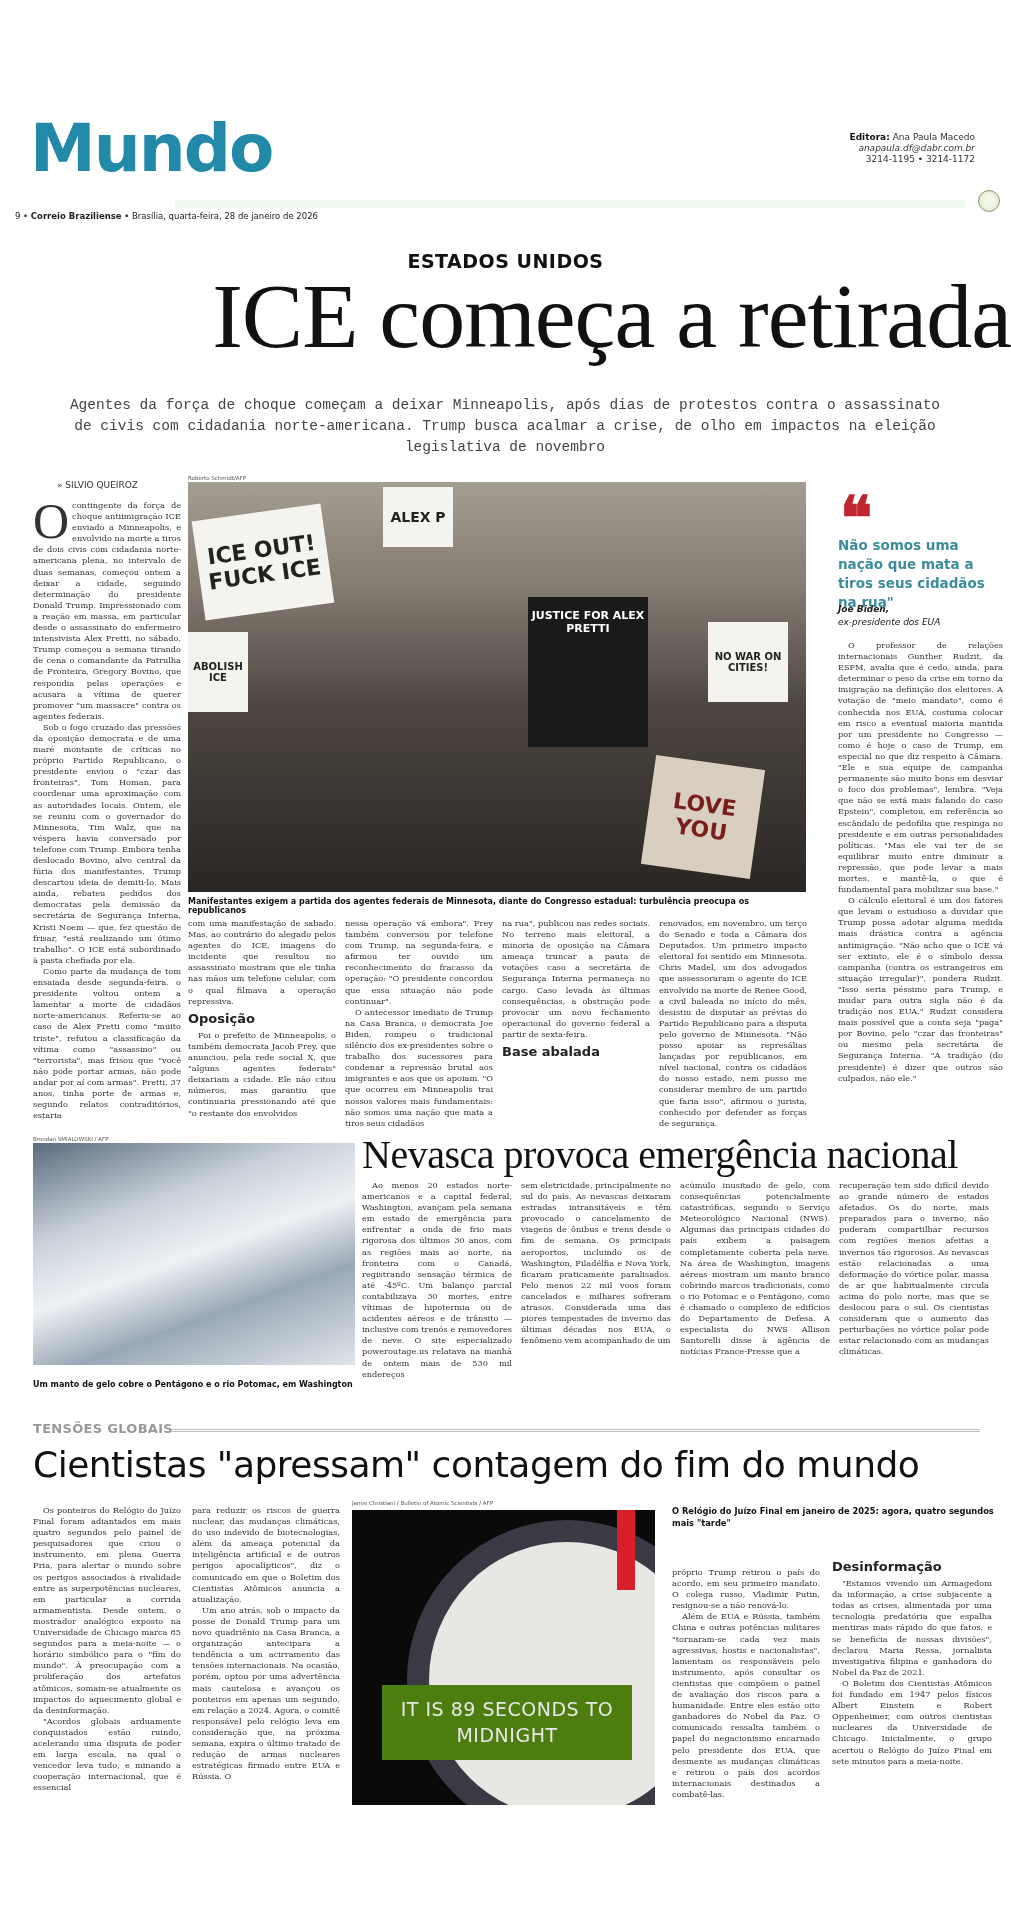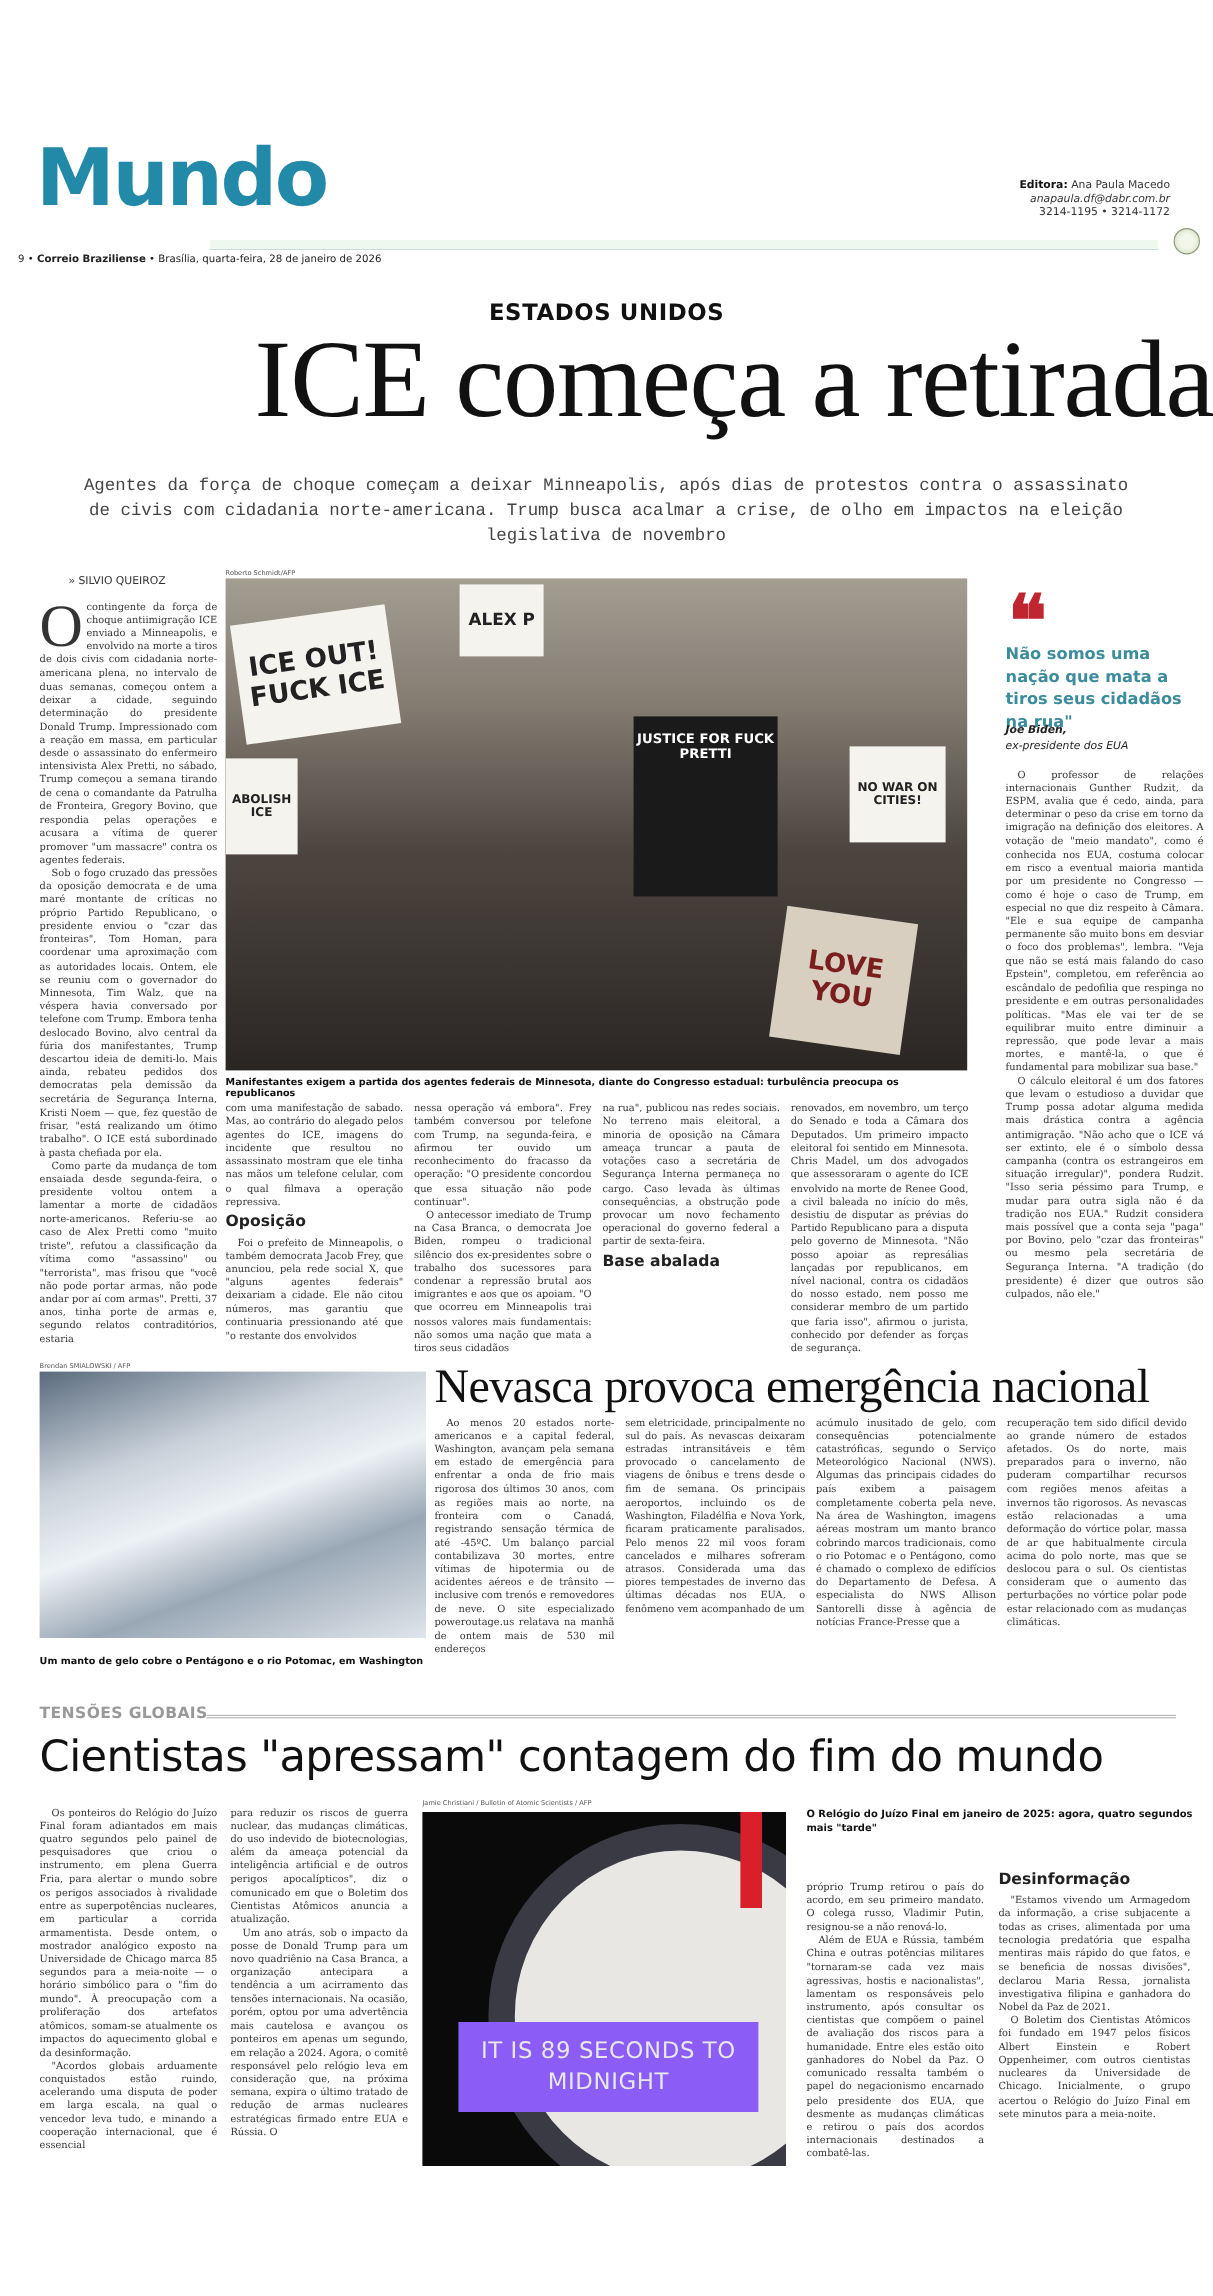--- a/index.html
+++ b/index.html
@@ -4,21 +4,21 @@
 <style>
   * { box-sizing: border-box; margin: 0; padding: 0; }
   html, body { width: 1011px; height: 1913px; background: #fff; overflow: hidden; }
   body { position: relative; font-family: "DejaVu Serif", serif; color: #222; }
   .abs { position: absolute; }
 
   
   .mundo { left: 30px; top: 116px; font-family: "DejaVu Sans", sans-serif; font-weight: bold; font-size: 66px; color: #2289a8; letter-spacing: -2px; line-height: 1; }
   .rule-top { left: 175px; top: 200px; width: 790px; height: 5px; background: #3f8a8a; border-bottom: 8px solid #eef8ee; }
   .globe { left: 978px; top: 190px; width: 22px; height: 22px; border: 1px solid #8a9a7a; border-radius: 50%; background: radial-gradient(circle, #f3f7ea 40%, #cfd9b8 100%); }
-  .editor { right: 36px; top: 150px; text-align: right; font-family: "DejaVu Sans", sans-serif; font-size: 9px; line-height: 11px; color: #333; }
+  .editor { right: 36px; top: 132px; text-align: right; font-family: "DejaVu Sans", sans-serif; font-size: 9px; line-height: 11px; color: #333; }
   .editor b { color: #111; }
   .editor i { display: block; }
   .folio { left: 15px; top: 211px; font-family: "DejaVu Sans", sans-serif; font-size: 8.5px; color: #222; }
   .folio b { font-weight: bold; }
 
   
   .kicker { left: 0; width: 1011px; top: 250px; text-align: center; font-family: "DejaVu Sans", sans-serif; font-weight: bold; font-size: 19px; color: #111; letter-spacing: 0.5px; }
   .headline { left: 0; width: 1011px; top: 268px; text-align: right; font-family: "Liberation Serif", serif; font-size: 92px; color: #111; letter-spacing: -1px; line-height: 1.05; }
   .deck { left: 60px; width: 890px; top: 395px; text-align: center; font-family: Liberation Mono, monospace; font-size: 14.5px; line-height: 21px; color: #444; }
 
@@ -47,21 +47,21 @@
   .snow-credit { left: 33px; top: 1136px; }
   .snow-caption { left: 33px; top: 1380px; font-family: "DejaVu Sans", sans-serif; font-weight: bold; font-size: 8px; color: #111; }
   .snow-headline { left: 362px; top: 1133px; width: 640px; font-family: "Liberation Serif", serif; font-size: 40px; line-height: 1.1; color: #111; letter-spacing: -0.5px; }
 
   
   .section-tag { left: 33px; top: 1421px; font-family: "DejaVu Sans", sans-serif; font-weight: bold; font-size: 13px; color: #999; letter-spacing: 0.3px; }
   .section-rule { left: 172px; top: 1429px; width: 808px; height: 3px; border-top: 1px solid #bbb; border-bottom: 1px solid #bbb; }
   .sci-headline { left: 33px; top: 1443px; width: 960px; font-family: "DejaVu Sans", sans-serif; font-size: 36px; line-height: 1.2; color: #111; letter-spacing: -0.5px; }
   .clock { left: 352px; top: 1510px; width: 303px; height: 295px; background: #0a0a0a; overflow: hidden; }
   .clock-face { position: absolute; left: 55px; top: 10px; width: 320px; height: 320px; border-radius: 50%; background: #e9e7e3; border: 22px solid #3a3a44; }
-  .clock-sign { position: absolute; left: 30px; top: 175px; width: 250px; height: 75px; background: #8b5cf6; color: #e8e8e8; font-family: "DejaVu Sans", sans-serif; font-size: 19px; line-height: 26px; text-align: center; padding-top: 11px; letter-spacing: 0.5px; }
+  .clock-sign { position: absolute; left: 30px; top: 175px; width: 250px; height: 75px; background: #4d7c0f; color: #e8e8e8; font-family: "DejaVu Sans", sans-serif; font-size: 19px; line-height: 26px; text-align: center; padding-top: 11px; letter-spacing: 0.5px; }
   .clock-red { position: absolute; left: 265px; top: 0; width: 18px; height: 80px; background: #d91f2a; }
   .clock-credit { left: 352px; top: 1500px; }
   .clock-caption { left: 672px; top: 1505px; width: 330px; font-family: "DejaVu Sans", sans-serif; font-weight: bold; font-size: 8.3px; line-height: 12px; color: #111; }
 </style>
 </head>
 <body>
 
 <div class="abs mundo">Mundo</div>
 <div class="abs rule-top"></div>
 <div class="abs globe"></div>
@@ -83,21 +83,21 @@
   <p class="drop" style="text-indent:0">O contingente da força de choque antiimigração ICE enviado a Minneapolis, e envolvido na morte a tiros de dois civis com cidadania norte-americana plena, no intervalo de duas semanas, começou ontem a deixar a cidade, seguindo determinação do presidente Donald Trump. Impressionado com a reação em massa, em particular desde o assassinato do enfermeiro intensivista Alex Pretti, no sábado, Trump começou a semana tirando de cena o comandante da Patrulha de Fronteira, Gregory Bovino, que respondia pelas operações e acusara a vítima de querer promover "um massacre" contra os agentes federais.</p>
   <p>Sob o fogo cruzado das pressões da oposição democrata e de uma maré montante de críticas no próprio Partido Republicano, o presidente enviou o "czar das fronteiras", Tom Homan, para coordenar uma aproximação com as autoridades locais. Ontem, ele se reuniu com o governador do Minnesota, Tim Walz, que na véspera havia conversado por telefone com Trump. Embora tenha deslocado Bovino, alvo central da fúria dos manifestantes, Trump descartou ideia de demiti-lo. Mais ainda, rebateu pedidos dos democratas pela demissão da secretária de Segurança Interna, Kristi Noem — que, fez questão de frisar, "está realizando um ótimo trabalho". O ICE está subordinado à pasta chefiada por ela.</p>
   <p>Como parte da mudança de tom ensaiada desde segunda-feira, o presidente voltou ontem a lamentar a morte de cidadãos norte-americanos. Referiu-se ao caso de Alex Pretti como "muito triste", refutou a classificação da vítima como "assassino" ou "terrorista", mas frisou que "você não pode portar armas, não pode andar por aí com armas". Pretti, 37 anos, tinha porte de armas e, segundo relatos contraditórios, estaria</p>
 </div>
 
 <div class="abs photo-credit" style="left:188px;top:475px">Roberto Schmidt/AFP</div>
 <div class="abs photo-main">
   <div class="sign" style="left:10px;top:30px;width:130px;height:100px;font-size:22px;transform:rotate(-8deg);">ICE OUT! FUCK ICE</div>
   <div class="sign" style="left:195px;top:5px;width:70px;height:60px;font-size:14px;">ALEX P</div>
   <div class="sign" style="left:0;top:150px;width:60px;height:80px;font-size:10px;">ABOLISH ICE</div>
-  <div class="sign" style="left:340px;top:115px;width:120px;height:150px;font-size:11px;background:#1a1a1a;color:#fff;align-items:flex-start;padding-top:12px;">JUSTICE FOR FUCK PRETTI</div>
+  <div class="sign" style="left:340px;top:115px;width:120px;height:150px;font-size:11px;background:#1a1a1a;color:#fff;align-items:flex-start;padding-top:12px;">JUSTICE FOR ALEX PRETTI</div>
   <div class="sign" style="left:520px;top:140px;width:80px;height:80px;font-size:10px;">NO WAR ON CITIES!</div>
   <div class="sign" style="left:460px;top:280px;width:110px;height:110px;font-size:22px;background:#d8cfc0;color:#7a1d1d;transform:rotate(8deg);">LOVE YOU</div>
 </div>
 <div class="abs caption">Manifestantes exigem a partida dos agentes federais de Minnesota, diante do Congresso estadual: turbulência preocupa os republicanos</div>
 
 <div class="col" style="left:188px;top:918px;width:148px;height:210px;">
   <p style="text-indent:0">com uma manifestação de sabado. Mas, ao contrário do alegado pelos agentes do ICE, imagens do incidente que resultou no assassinato mostram que ele tinha nas mãos um telefone celular, com o qual filmava a operação repressiva.</p>
   <div class="subhead">Oposição</div>
   <p>Foi o prefeito de Minneapolis, o também democrata Jacob Frey, que anunciou, pela rede social X, que "alguns agentes federais" deixariam a cidade. Ele não citou números, mas garantiu que continuaria pressionando até que "o restante dos envolvidos</p>
 </div>

